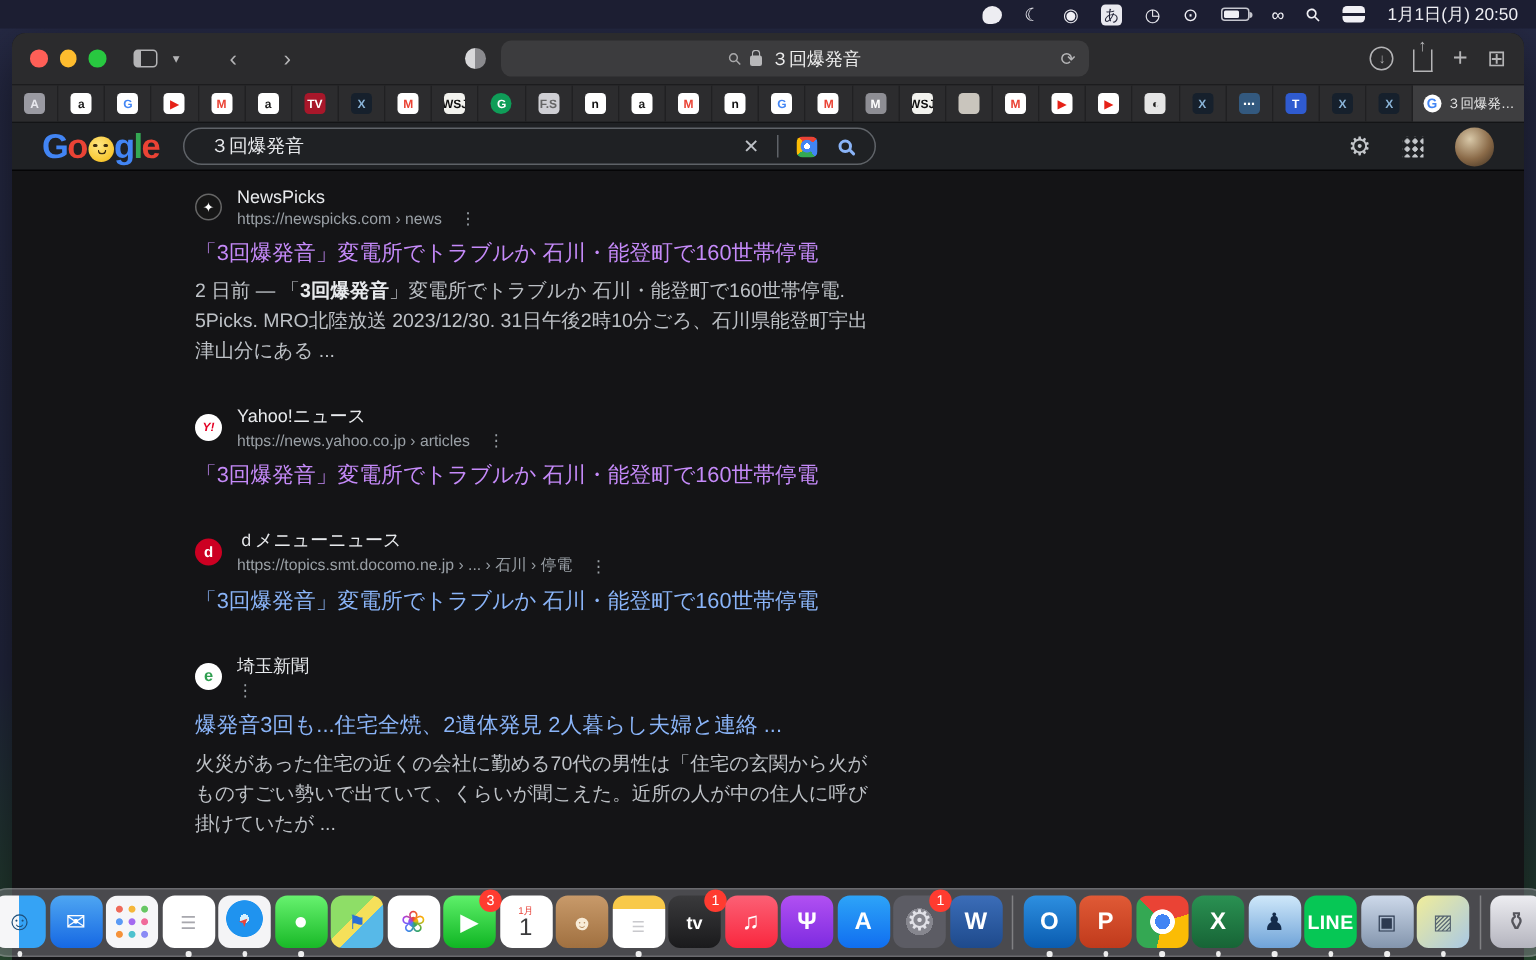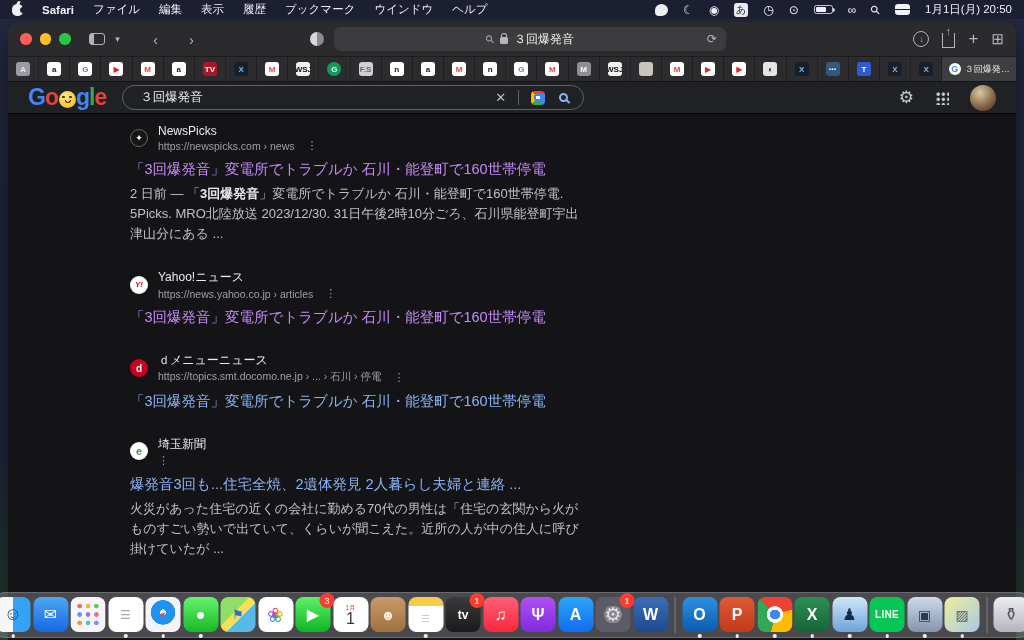--- a/index.html
+++ b/index.html
@@ -136,40 +136,29 @@
   .calm { font-size:6.5px; color:#e8453c; line-height:1; margin-top:4px; font-weight:normal; }
   .cald { font-size:16px; color:#3a3a3c; line-height:1.05; font-weight:normal; }
   .d-contacts { background:linear-gradient(180deg,#c89a6a,#a07040); color:#f8ecd8; font-size:14px; }
   .d-notes { background:linear-gradient(180deg,#f8c94a 0 9px,#fff 9px); color:#c9c9cd; font-size:10px; padding-top:8px; }
   .d-appletv { background:linear-gradient(180deg,#3a3a3c,#1a1a1c); color:#fff; font-size:12px; }
   .d-settings { background:radial-gradient(circle,#86868e 0 9px,#5c5c64 9px); color:#e2e2e8; font-size:19px; font-weight:normal; }
   .d-chrome { background:
     radial-gradient(circle,#4285f4 0 5px,#fff 5px 8px,transparent 8.5px),
     conic-gradient(from -45deg,#ea4335 0 33%,#fbbc05 33% 66%,#34a853 66%); }
   .d-kindle { background:linear-gradient(180deg,#cfe8fa,#6fa3d8); color:#142b4a; font-size:16px; }
-  .d-lineapp { background:#06c755; color:#fff; font-size:10px; letter-spacing:.3px; }
+  .d-lineapp { background:#06c755; color:#fff; font-size:13px; letter-spacing:.3px; }
   .d-photoapp1 { background:linear-gradient(180deg,#cdd9ea,#8395ad); color:#2c3a50; font-size:14px; }
   .d-photoapp2 { background:linear-gradient(135deg,#f0ed9a,#a9c8e4); color:#55636f; font-size:14px; }
   .d-trash { background:linear-gradient(180deg,#ededf1,#b4b4be); color:#55555c; font-size:17px; font-weight:normal; }
 </style>
 </head>
 <body>
 
 <div class="menubar">
-  <div class="menu-left" id="menu-left">
-    <span class="apple"></span>
-  <span class="mitem bold">Safari</span>
-      <span class="mitem">ファイル</span>
-      <span class="mitem">編集</span>
-      <span class="mitem">表示</span>
-      <span class="mitem">履歴</span>
-      <span class="mitem">ブックマーク</span>
-      <span class="mitem">ウインドウ</span>
-      <span class="mitem">ヘルプ</span>
-    </div>
   <div class="menu-right" id="menu-right">
     <span class="sicon linei"></span>
       <span class="sicon ">☾</span>
       <span class="sicon ">◉</span>
       <span class="sicon ime">あ</span>
       <span class="sicon ">◷</span>
       <span class="sicon ">⊙</span>
       <span class="sicon batt"></span>
       <span class="sicon ">∞</span>
       <span class="sicon magr">⚲</span>

